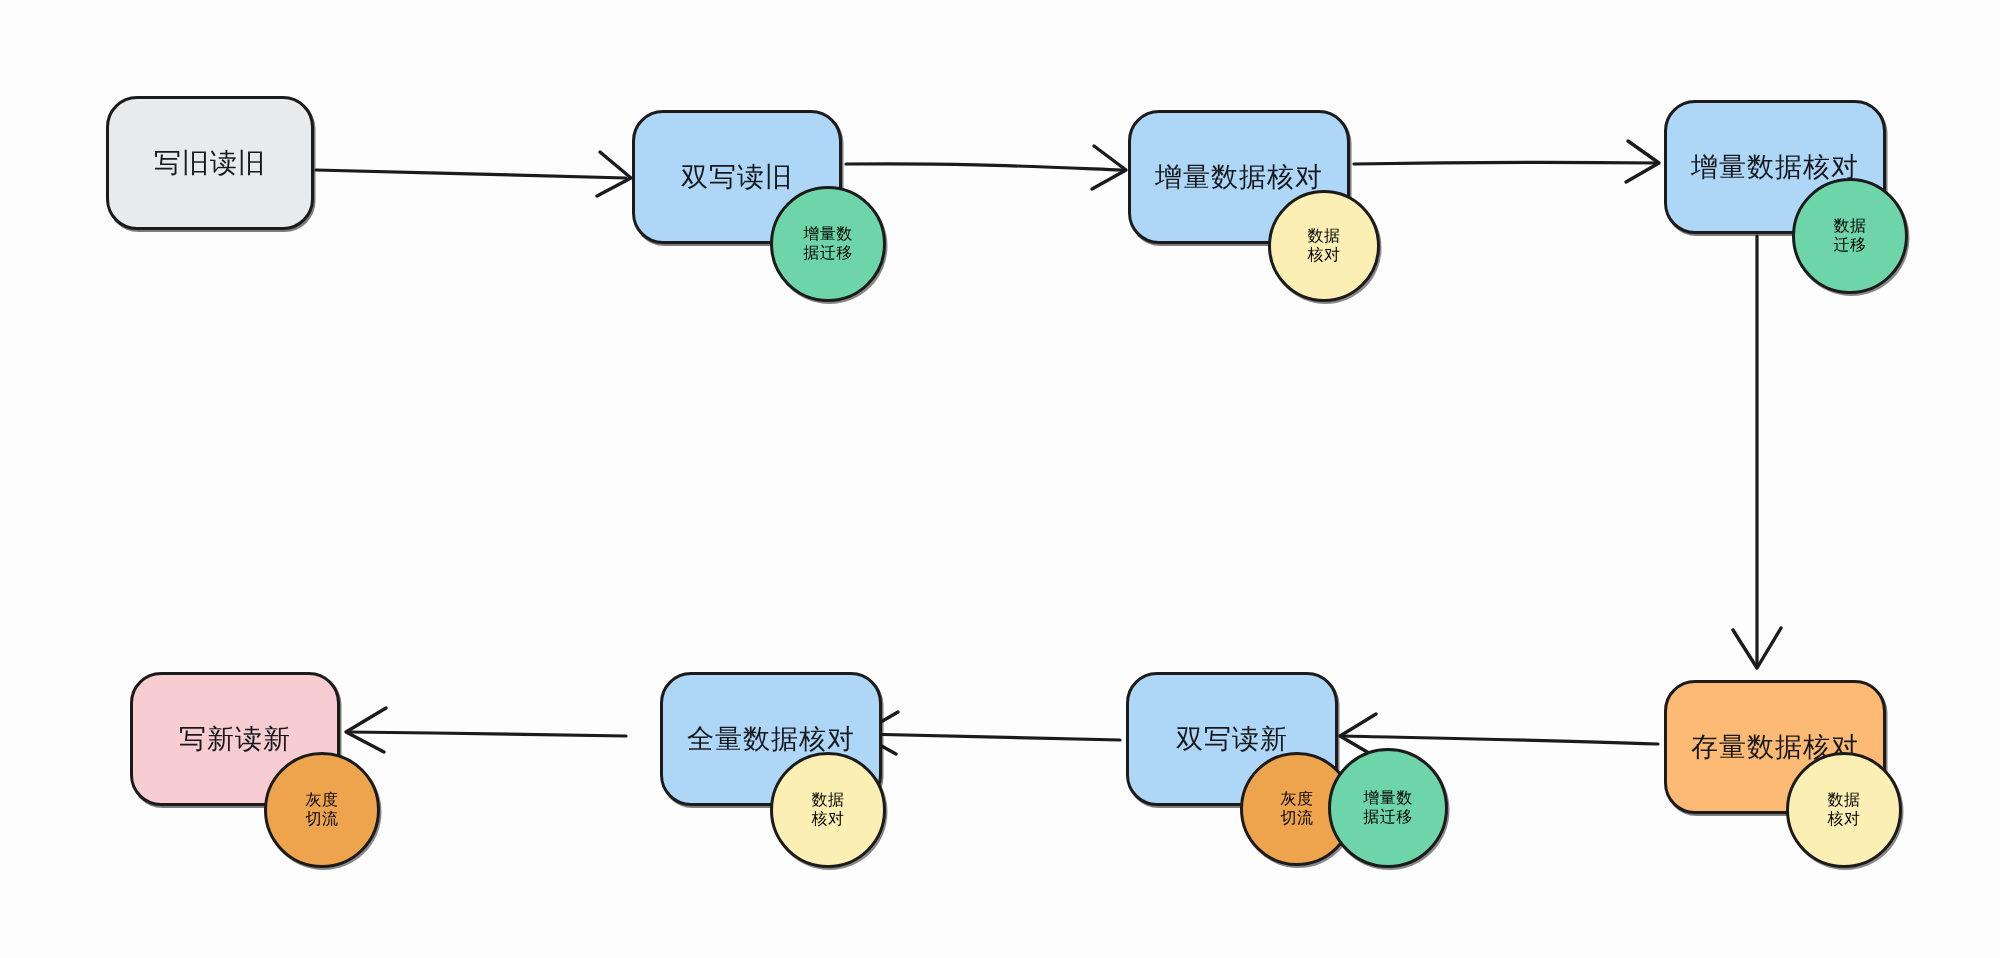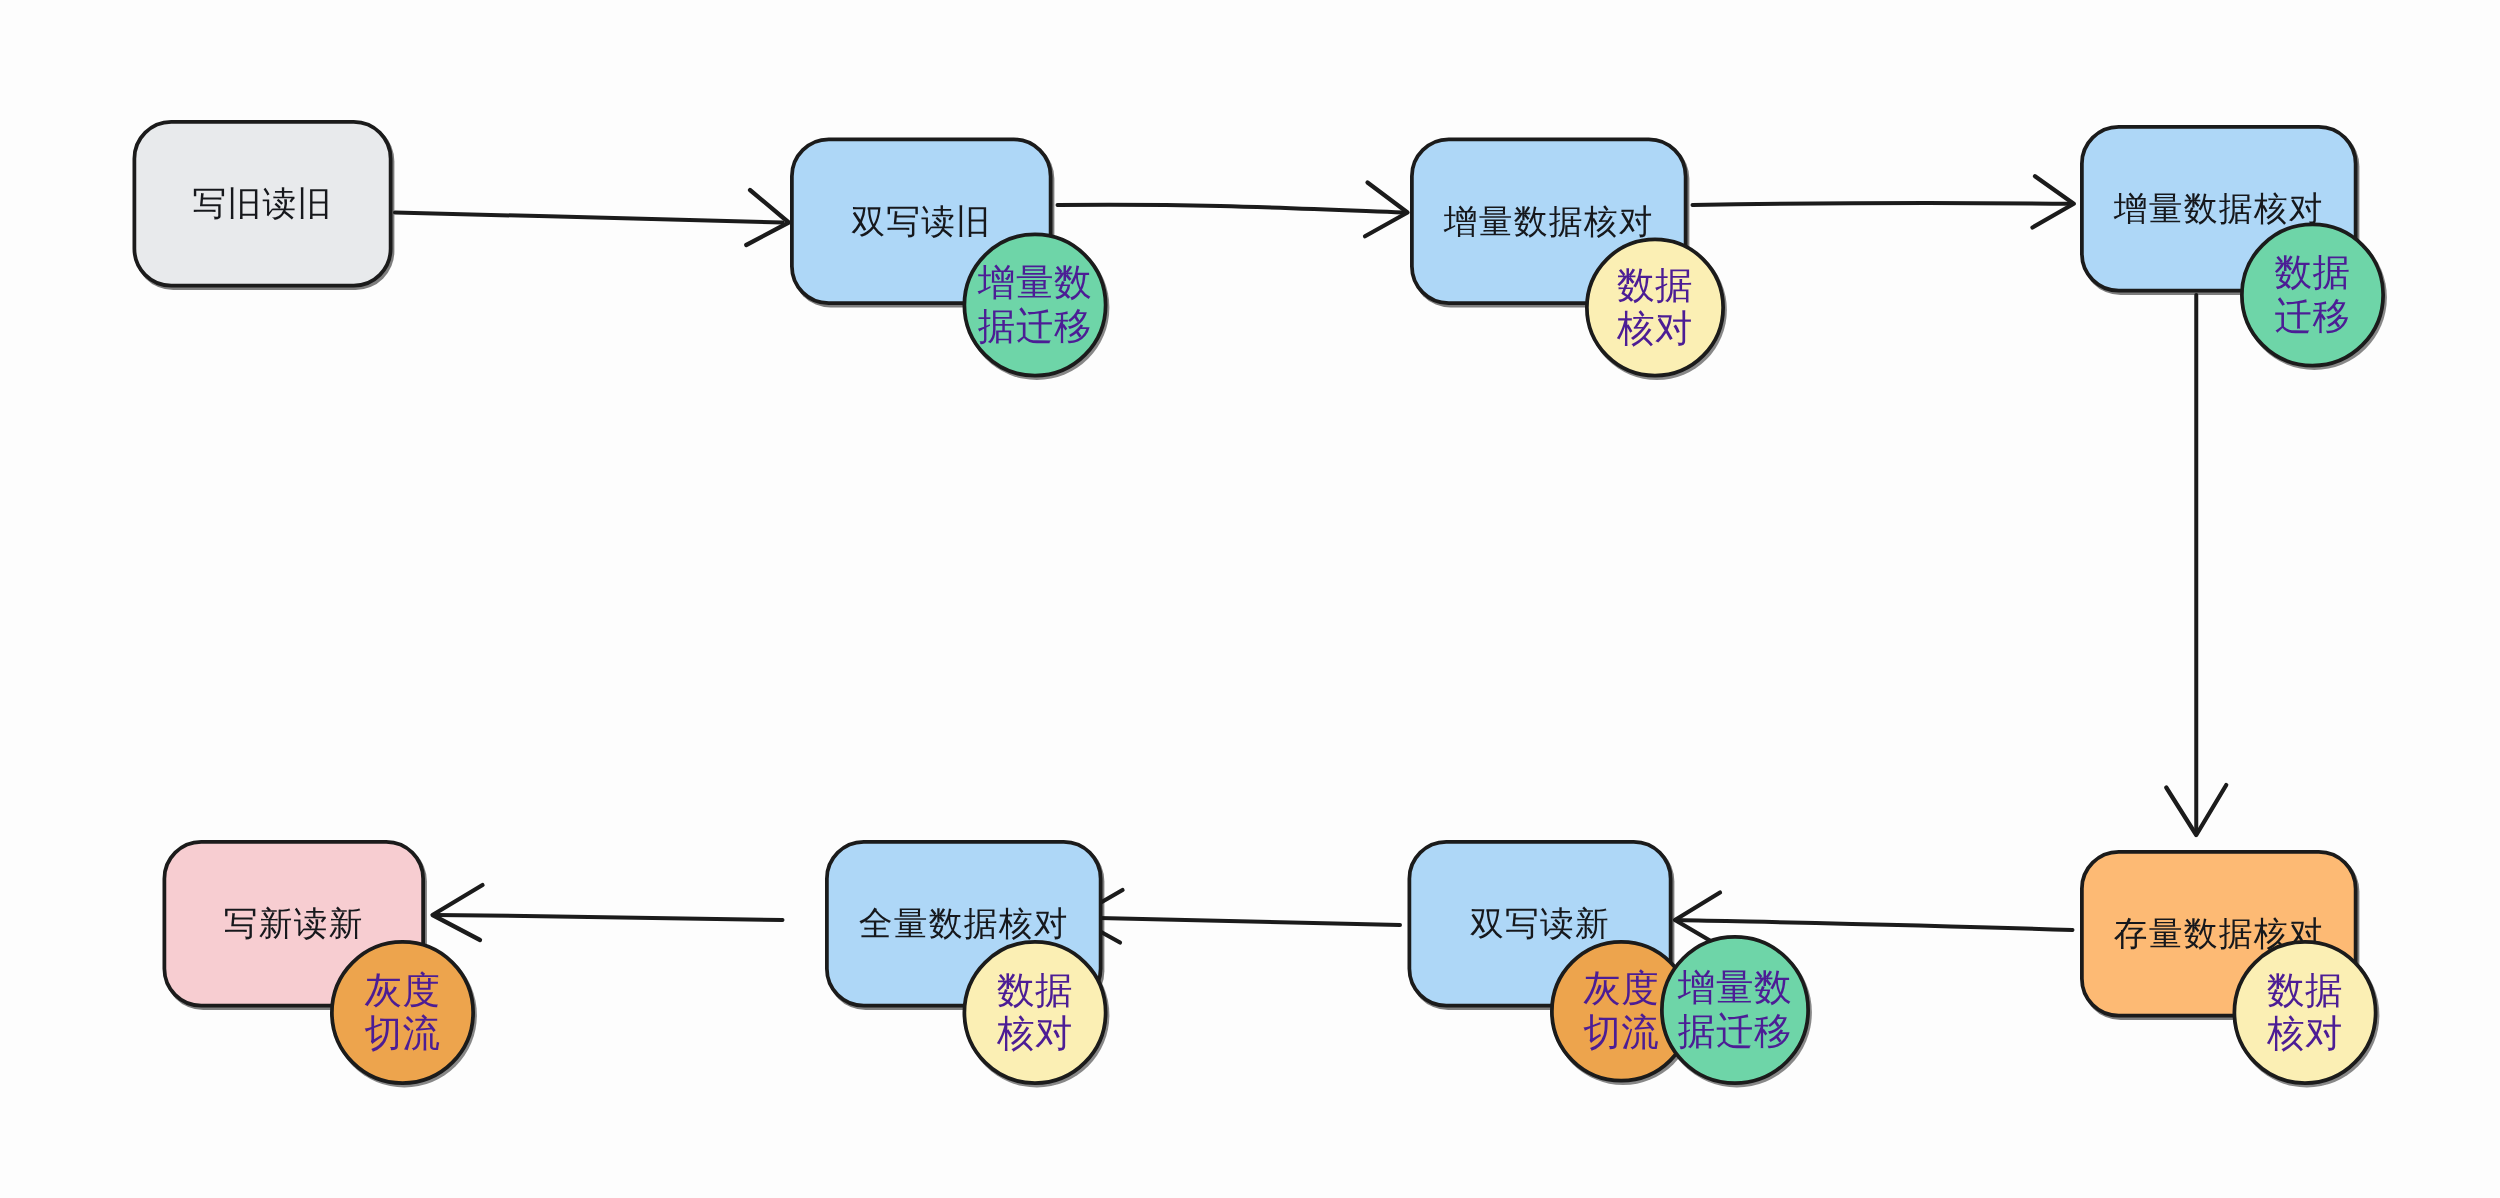--- a/index.html
+++ b/index.html
@@ -50,22 +50,22 @@
     border: 3px solid #1b1b1b;
     border-radius: 50%;
     display: flex;
     flex-direction: column;
     align-items: center;
     justify-content: center;
     z-index: 9;
     box-shadow: 1.5px 2px 0 rgba(20,20,20,0.5);
   }
   .badge-label {
-    font-size: 30px;
-    color: #4c1d95;
+    font-size: 16px;
+    color: #000000;
     line-height: 1.18;
     text-align: center;
     white-space: pre-line;
     letter-spacing: 0.5px;
   }
 </style>
 </head>
 <body>
 
 <div id="canvas">

